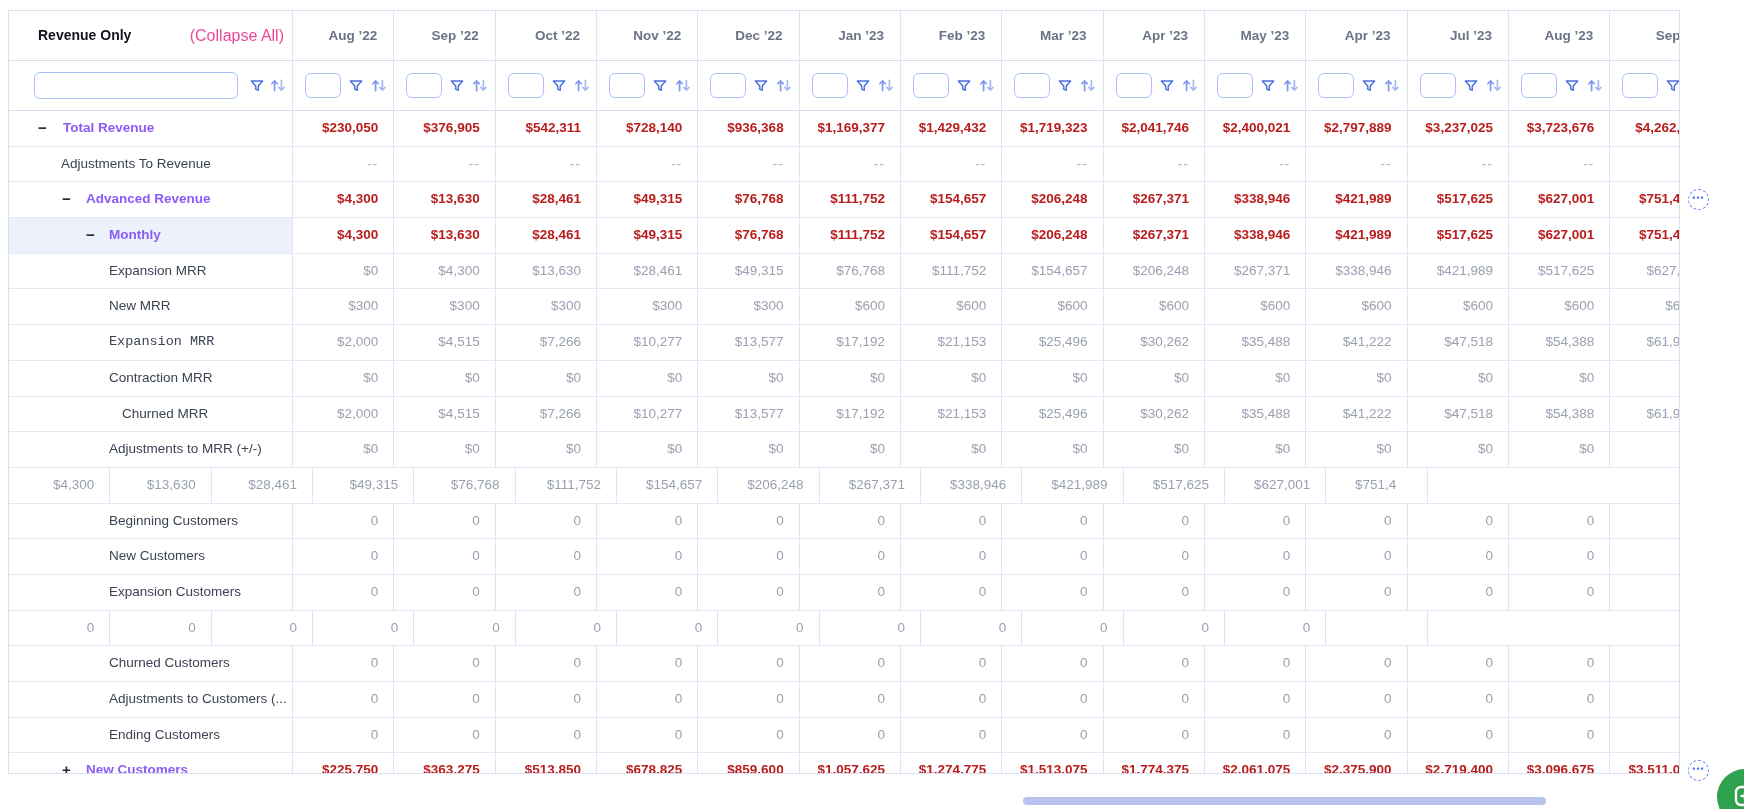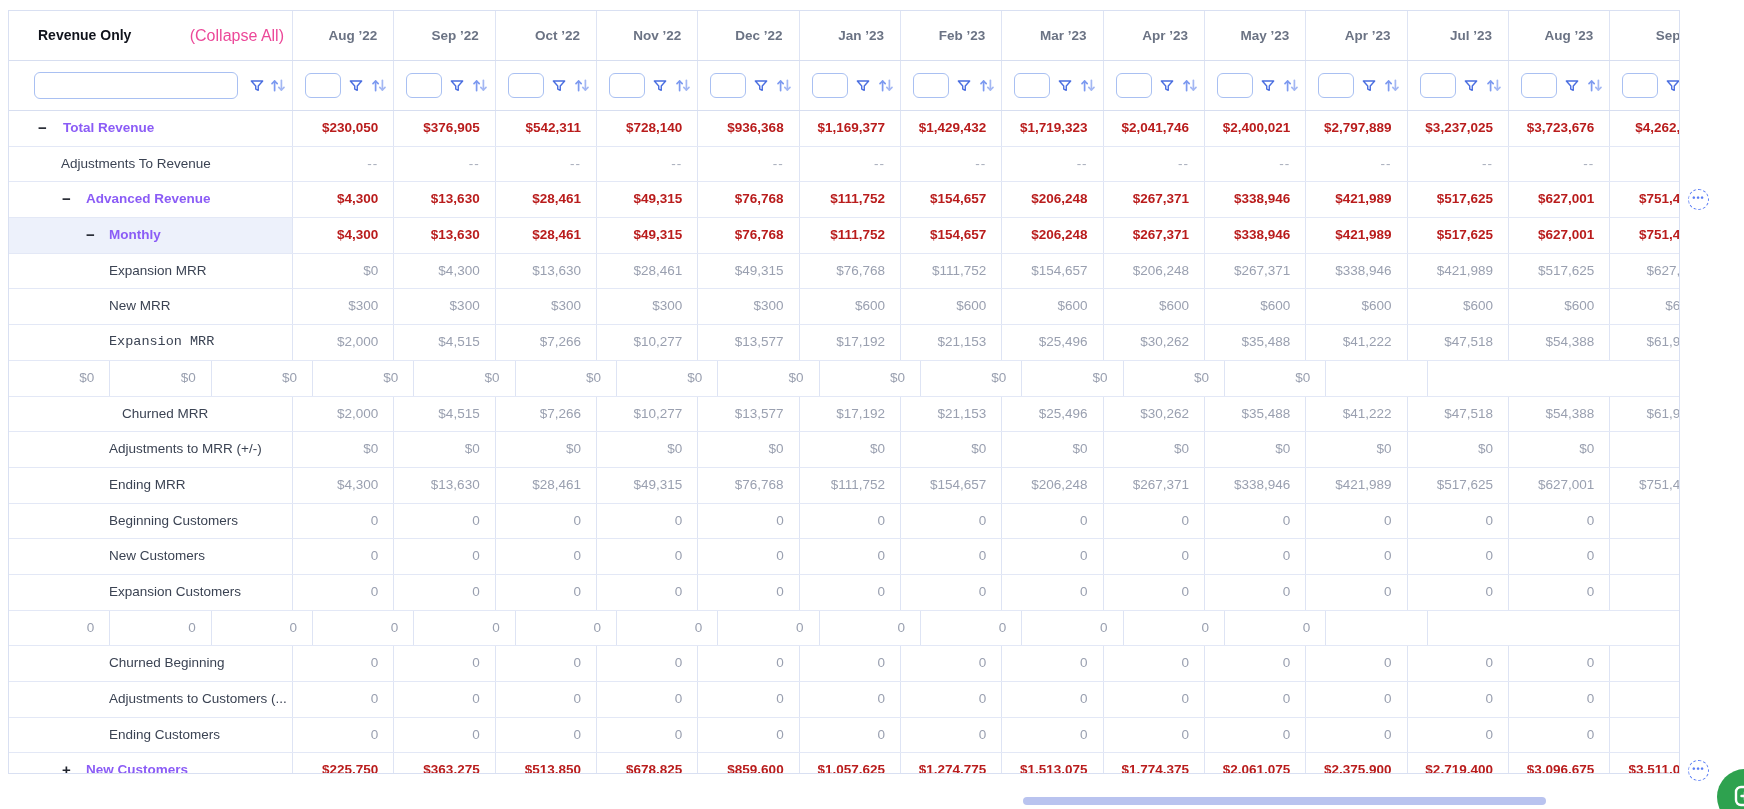--- a/index.html
+++ b/index.html
@@ -514,20 +514,23 @@
             <div class="vc">$21,153</div>
             <div class="vc">$25,496</div>
             <div class="vc">$30,262</div>
             <div class="vc">$35,488</div>
             <div class="vc">$41,222</div>
             <div class="vc">$47,518</div>
             <div class="vc">$54,388</div>
             <div class="vc last">$61,9</div>
           </div>
           <div class="row item">
+            <div class="lc">
+              <span class="lbl" style="left: 100px;">Contraction MRR</span>
+            </div>
             <div class="vc">$0</div>
             <div class="vc">$0</div>
             <div class="vc">$0</div>
             <div class="vc">$0</div>
             <div class="vc">$0</div>
             <div class="vc">$0</div>
             <div class="vc">$0</div>
             <div class="vc">$0</div>
             <div class="vc">$0</div>
             <div class="vc">$0</div>
@@ -568,23 +571,20 @@
             <div class="vc">$0</div>
             <div class="vc">$0</div>
             <div class="vc">$0</div>
             <div class="vc">$0</div>
             <div class="vc">$0</div>
             <div class="vc">$0</div>
             <div class="vc">$0</div>
             <div class="vc last"></div>
           </div>
           <div class="row item">
-            <div class="lc">
-              <span class="lbl" style="left: 100px;">Ending MRR</span>
-            </div>
             <div class="vc">$4,300</div>
             <div class="vc">$13,630</div>
             <div class="vc">$28,461</div>
             <div class="vc">$49,315</div>
             <div class="vc">$76,768</div>
             <div class="vc">$111,752</div>
             <div class="vc">$154,657</div>
             <div class="vc">$206,248</div>
             <div class="vc">$267,371</div>
             <div class="vc">$338,946</div>
@@ -661,21 +661,21 @@
             <div class="vc">0</div>
             <div class="vc">0</div>
             <div class="vc">0</div>
             <div class="vc">0</div>
             <div class="vc">0</div>
             <div class="vc">0</div>
             <div class="vc last"></div>
           </div>
           <div class="row item">
             <div class="lc">
-              <span class="lbl" style="left: 100px;">Churned Beginning</span>
+              <span class="lbl" style="left: 100px;">Churned Customers</span>
             </div>
             <div class="vc">0</div>
             <div class="vc">0</div>
             <div class="vc">0</div>
             <div class="vc">0</div>
             <div class="vc">0</div>
             <div class="vc">0</div>
             <div class="vc">0</div>
             <div class="vc">0</div>
             <div class="vc">0</div>

